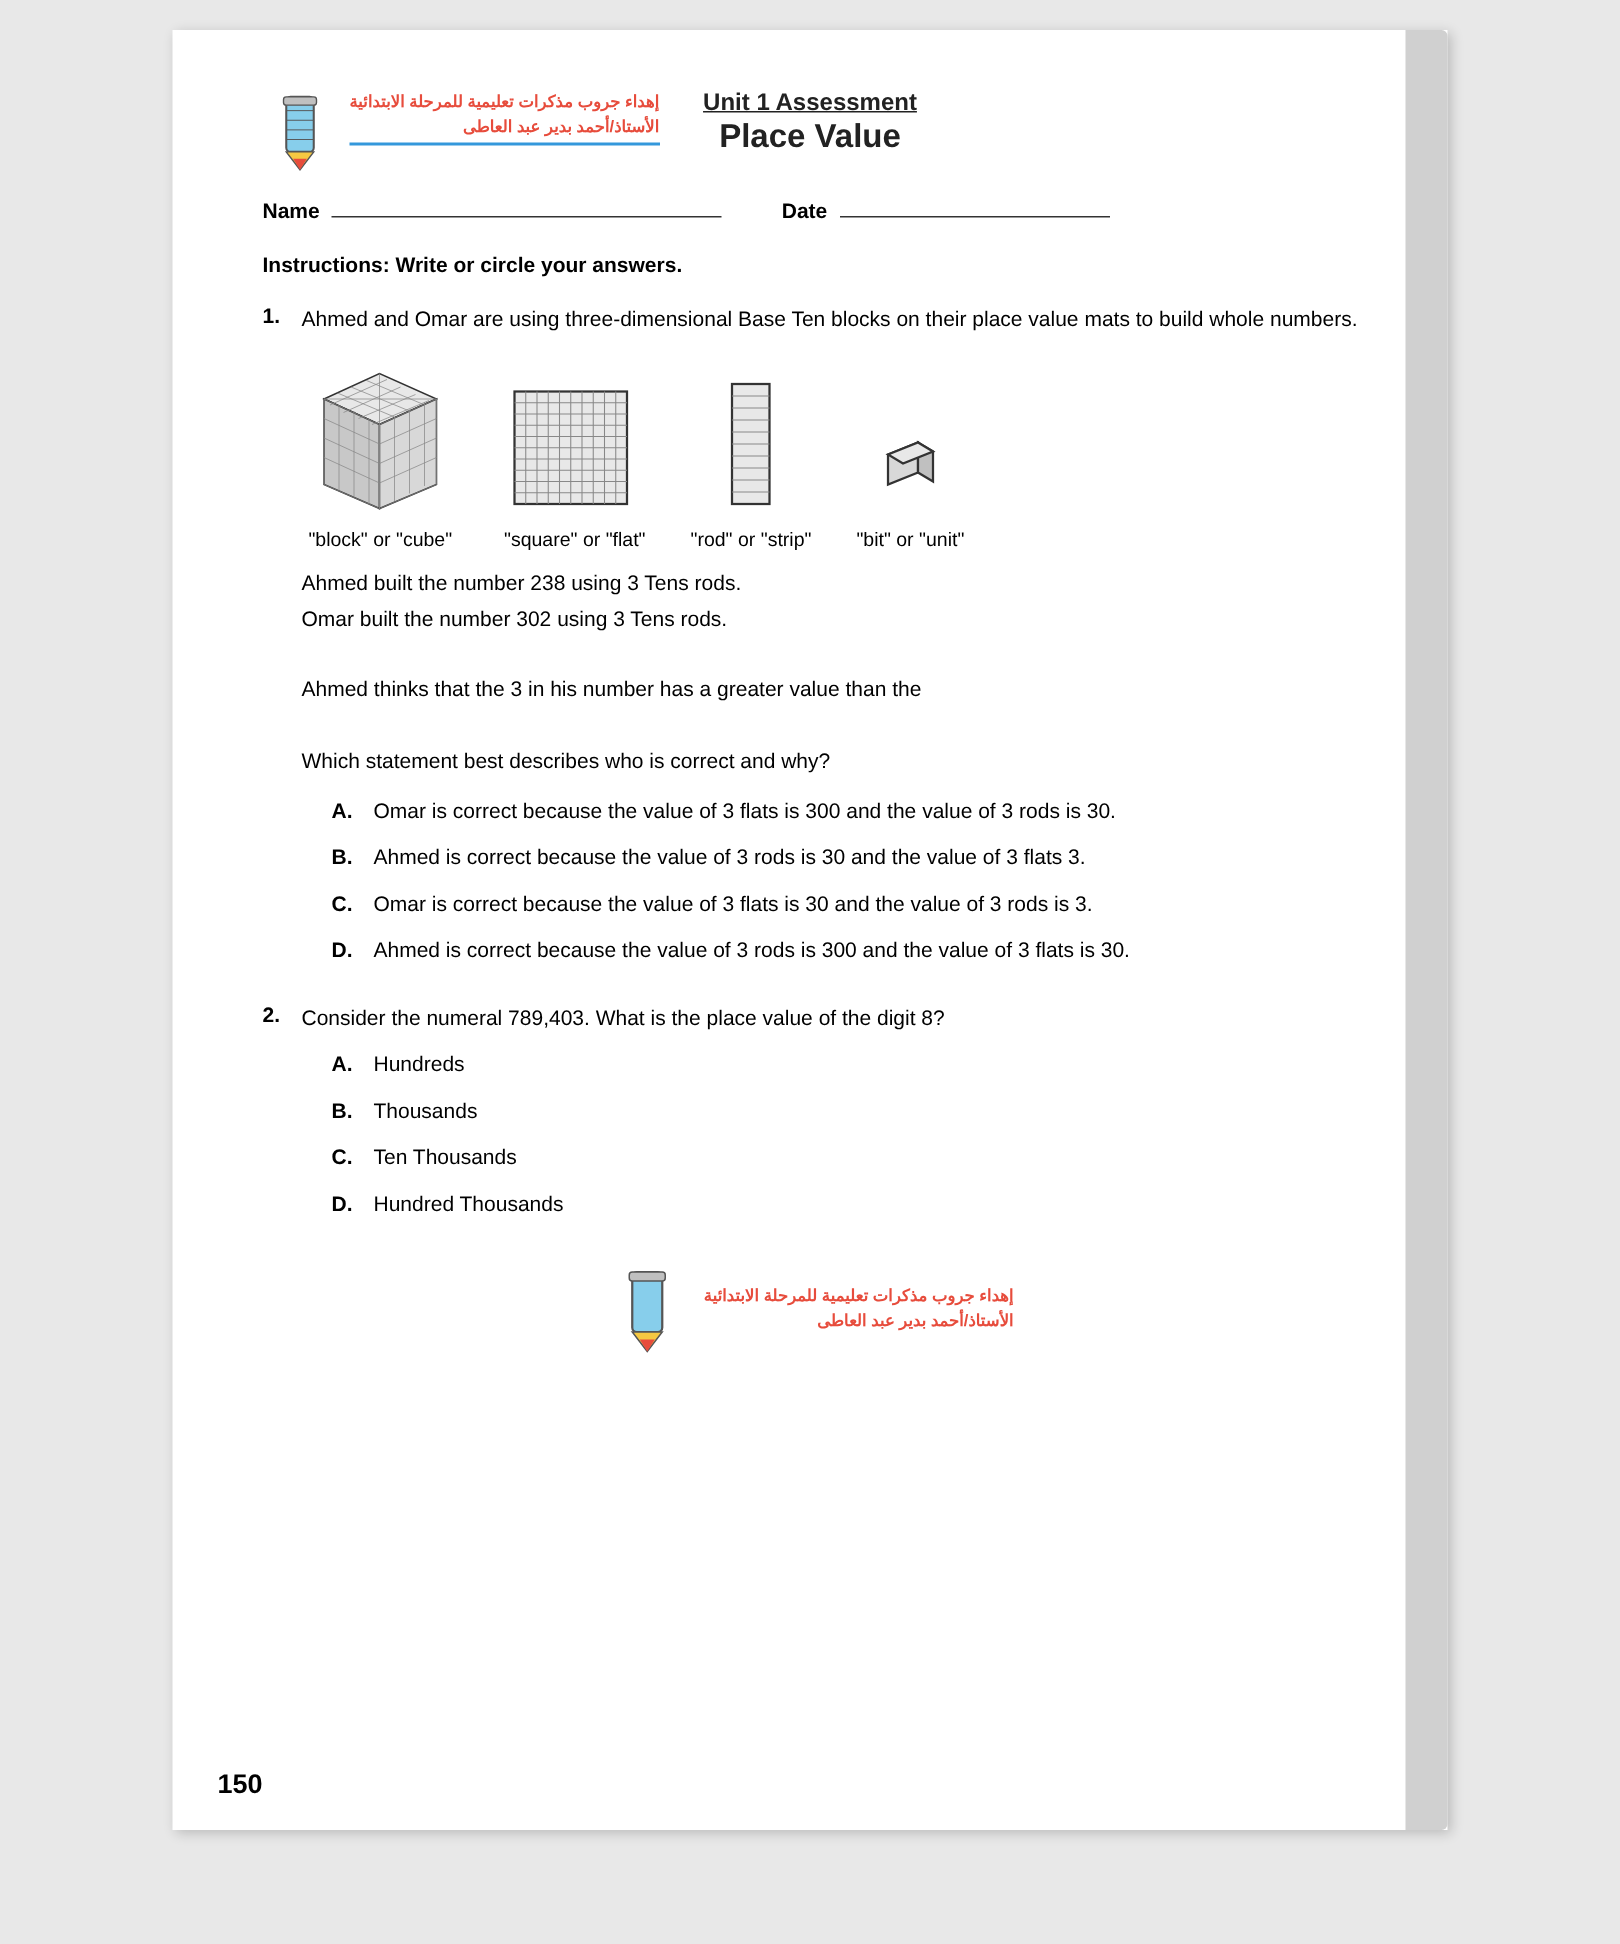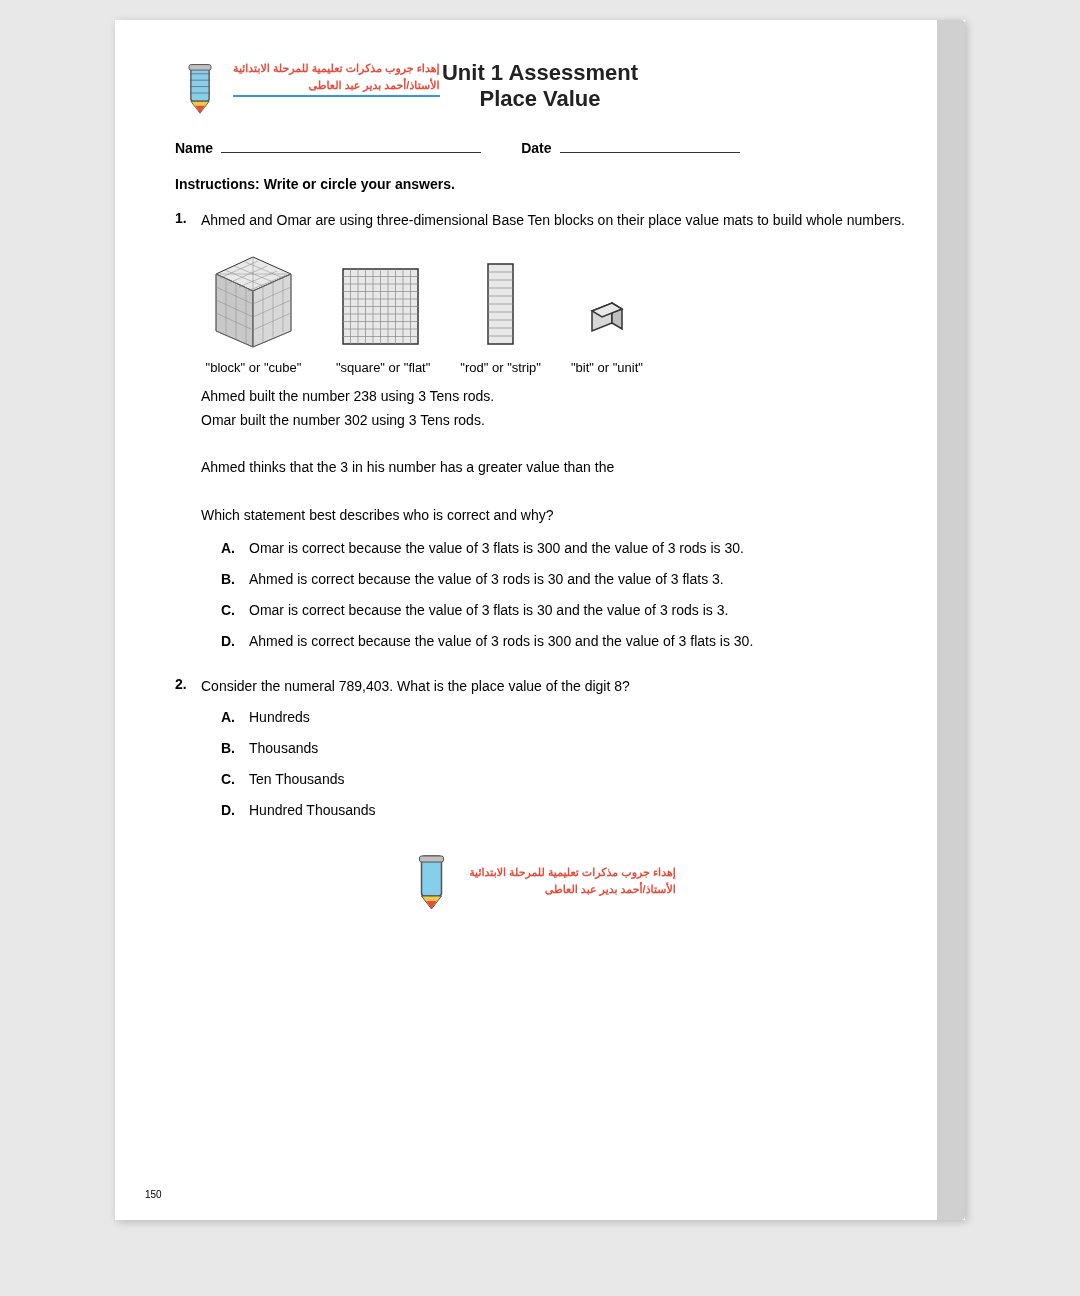--- a/index.html
+++ b/index.html
@@ -44,23 +44,24 @@
       direction: rtl;
       text-align: right;
       font-weight: bold;
     }
     .logo-underline {
       border-bottom: 2px solid #3498db;
       margin-top: 2px;
       width: 100%;
     }
     .title-main {
-      font-size: 22px;
+      font-size: 16px;
       font-weight: bold;
       color: #222;
+      text-decoration: underline;
     }
     .title-sub {
       font-size: 22px;
       font-weight: bold;
       color: #222;
     }
     .name-date-row {
       display: flex;
       align-items: flex-end;
       margin-top: 28px;
@@ -160,22 +161,22 @@
       color: #e74c3c;
       direction: rtl;
       text-align: right;
       font-weight: bold;
       line-height: 1.5;
     }
     .page-num {
       position: absolute;
       bottom: 20px;
       left: 30px;
-      font-weight: normal;
-      font-size: 10px;
+      font-weight: bold;
+      font-size: 18px;
       margin-top: 36px;
     }
     .right-sidebar {
       position: absolute;
       right: 0;
       top: 0;
       width: 28px;
       height: 100%;
       background: #d0d0d0;
       border-radius: 0 4px 4px 0;

